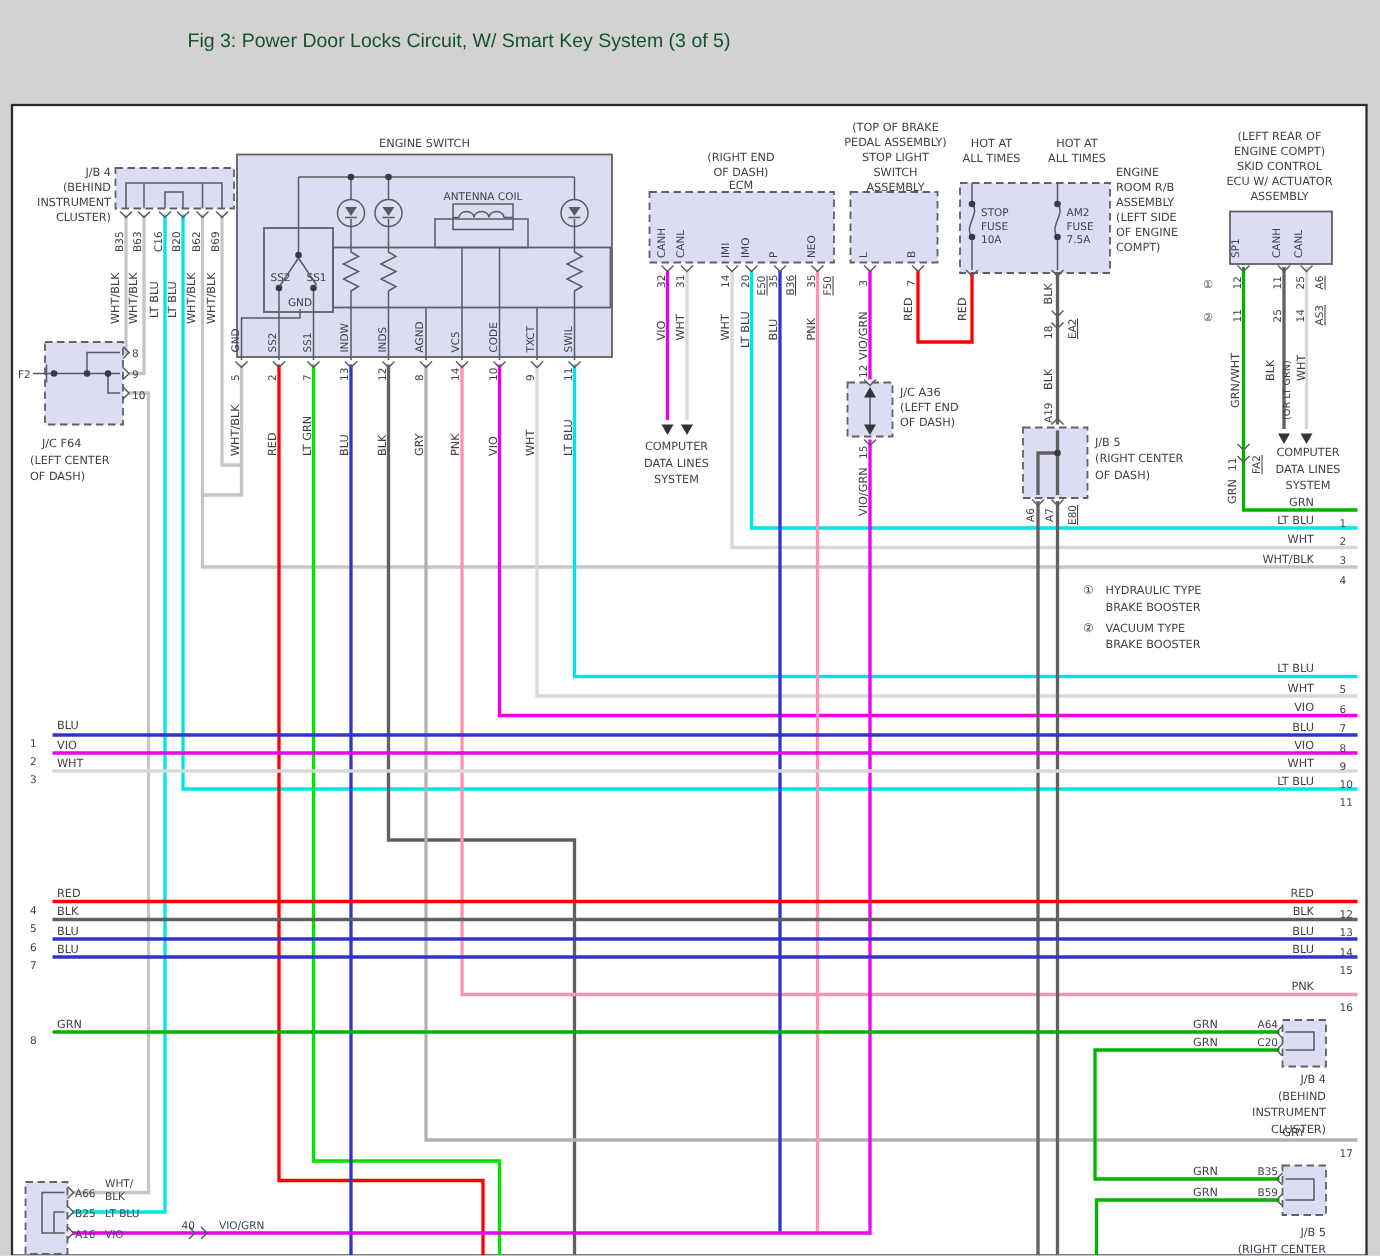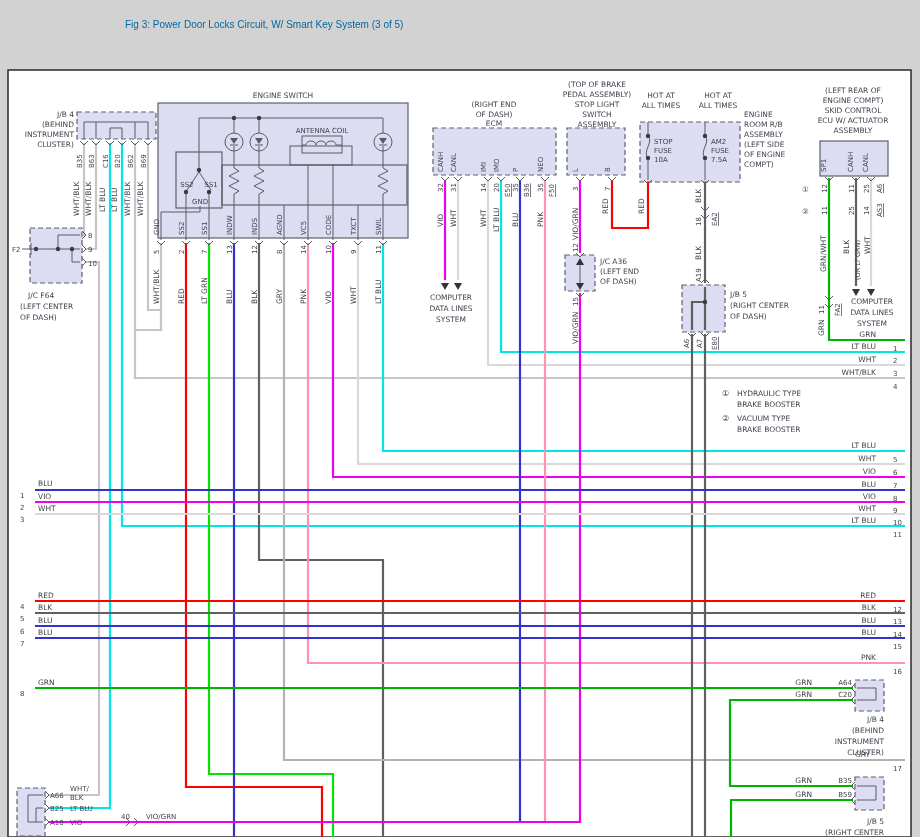--- a/index.html
+++ b/index.html
@@ -1,18 +1,18 @@
 <!DOCTYPE html>
 <html><head>
 <meta charset="utf-8">
 <style>
   html,body{margin:0;padding:0;background:#d2d2d2;}
   .stage{position:relative;width:920px;height:837px;background:#d2d2d2;overflow:hidden;}
   .titlebar{position:absolute;left:125px;top:19px;font-family:"Liberation Sans",sans-serif;
-            font-size:10px;color:#0369a1;white-space:nowrap;text-align:center;}
+            font-size:13px;color:#14532d;white-space:nowrap;text-align:center;}
   svg{position:absolute;left:0;top:0;}
   .canvas{fill:#ffffff;stroke:#2a2a2a;stroke-width:1.5;}
   text{fill:#3f3f4c;font-family:"DejaVu Sans",sans-serif;}
   #gDeco path, #gDeco rect, #gDeco circle{stroke:#5a5a66;fill:none;stroke-width:1;}
   #gDeco .fill{fill:#5a5a66;stroke:none;}
 </style>
 </head>
 <body>
 
 <div class="stage">

